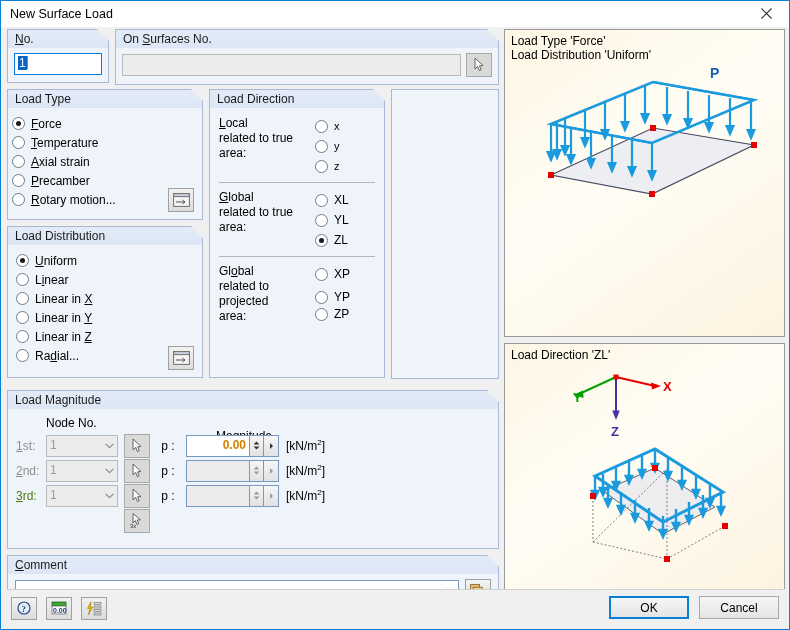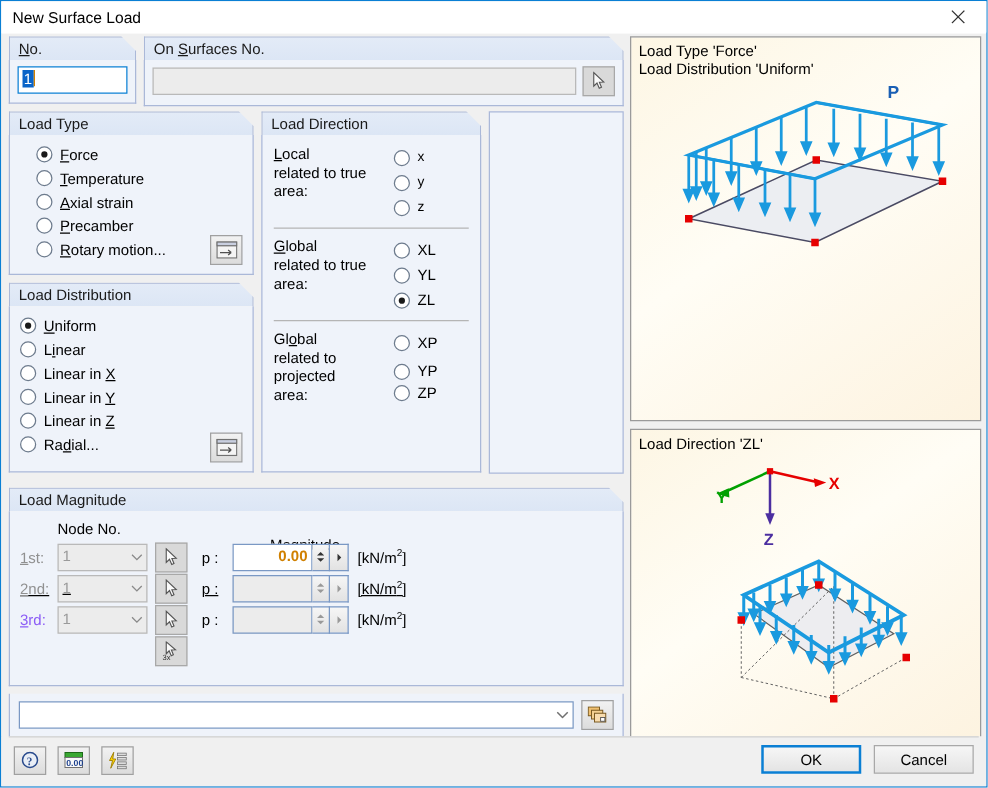--- a/index.html
+++ b/index.html
@@ -162,21 +162,21 @@
           </div>
         </div>
       </div>
 
       <div style="display:flex; gap:6px; align-items:flex-start;">
 
         <div style="width:196px;">
 
           <div class="group">
             <div class="group-hdr">Load Type</div>
-            <div class="group-body" style="height:112px; padding:6px 21px;">
+            <div class="group-body" style="height:112px; padding:6px 4px;">
               <div class="radio-row">
                 <span class="radio on"></span>
                 <span class="radio-lbl"><u>F</u>orce</span>
               </div>
               <div class="radio-row">
                 <span class="radio"></span>
                 <span class="radio-lbl"><u>T</u>emperature</span>
               </div>
               <div class="radio-row">
                 <span class="radio"></span>
@@ -346,21 +346,21 @@
                 </svg>
             </div>
             <div style="width:15px;height:22px;border:1px solid #7a98c4;border-left:none;background:linear-gradient(to bottom,#f6f6f6,#e2e2e2);display:flex;align-items:center;justify-content:center;">
               <svg width="5" height="8" viewBox="0 0 5 8">
                   <path d="M1 1 L4 4 L1 7 Z" fill="#333"></path>
                 </svg>
             </div>
             <div class="unitlbl" style="margin-left:7px;">[kN/m<sup>2</sup>]</div>
           </div>
 
-          <div style="display:flex; align-items:center; height:25px;text-decoration:underline;">
+          <div style="display:flex; align-items:center; height:25px;">
             <div style="width:30px; font-size:12px; color:#909090;"><u>2</u>nd:</div>
             <div class="textbox disabled" style="width:72px; height:22px; display:flex; align-items:center; color:#9a9a9a;">
               <span style="flex:1;">1</span>
               <svg width="9" height="6" viewBox="0 0 9 6">
                   <path d="M0.6 0.8 L4.5 4.7 L8.4 0.8" stroke="#8a8a8a" stroke-width="1.1" fill="none"></path>
                 </svg>
             </div>
             <div class="iconbtn flat" style="margin-left:6px;">
               <svg width="15" height="16" viewBox="0 0 15 16">
                 <path d="M3 1 L3 12 L5.6 9.4 L7.4 13.6 L9.2 12.8 L7.5 8.8 L11 8.6 Z" fill="#fafafa" stroke="#555" stroke-width="0.9"></path>
@@ -378,21 +378,21 @@
             </div>
             <div style="width:15px;height:22px;border:1px solid #7a98c4;border-left:none;background:linear-gradient(to bottom,#f6f6f6,#e2e2e2);display:flex;align-items:center;justify-content:center;">
               <svg width="5" height="8" viewBox="0 0 5 8">
                   <path d="M1 1 L4 4 L1 7 Z" fill="#999"></path>
                 </svg>
             </div>
             <div class="unitlbl" style="margin-left:7px;">[kN/m<sup>2</sup>]</div>
           </div>
 
           <div style="display:flex; align-items:center; height:25px;">
-            <div style="width:30px; font-size:12px; color:#8b5cf6;"><u>3</u>rd:</div>
+            <div style="width:30px; font-size:12px; color:#4d7c0f;"><u>3</u>rd:</div>
             <div class="textbox disabled" style="width:72px; height:22px; display:flex; align-items:center; color:#9a9a9a;">
               <span style="flex:1;">1</span>
               <svg width="9" height="6" viewBox="0 0 9 6">
                   <path d="M0.6 0.8 L4.5 4.7 L8.4 0.8" stroke="#8a8a8a" stroke-width="1.1" fill="none"></path>
                 </svg>
             </div>
             <div class="iconbtn flat" style="margin-left:6px;">
               <svg width="15" height="16" viewBox="0 0 15 16">
                 <path d="M3 1 L3 12 L5.6 9.4 L7.4 13.6 L9.2 12.8 L7.5 8.8 L11 8.6 Z" fill="#fafafa" stroke="#555" stroke-width="0.9"></path>
               </svg>
@@ -420,20 +420,21 @@
               <svg width="16" height="16" viewBox="0 0 16 16">
                 <path d="M4 0.5 L4 10 L6.3 7.6 L8 11.6 L9.7 10.8 L8.1 7 L11.4 6.8 Z" fill="#fafafa" stroke="#555" stroke-width="0.9"></path>
                 <text x="1" y="15" font-size="6" fill="#333" font-family="Liberation Sans">3x</text>
               </svg>
             </div>
           </div>
         </div>
       </div>
 
       <div class="group" style="margin-top:2px;">
+        <div class="group-hdr"><u>C</u>omment</div>
         <div class="group-body" style="padding:5px 7px 7px 7px; display:flex; align-items:center; gap:6px;">
           <div class="textbox" style="flex:1;height:22px;display:flex;align-items:center;">
             <span style="flex:1;"></span>
             <svg width="10" height="6" viewBox="0 0 10 6">
                 <path d="M0.8 0.8 L5 5 L9.2 0.8" stroke="#707070" stroke-width="1.2" fill="none"></path>
               </svg>
           </div>
           <div class="iconbtn">
             <svg width="16" height="14" viewBox="0 0 16 14">
               <rect x="0.6" y="0.6" width="9" height="7" fill="#f0c070" stroke="#7a5a20" stroke-width="0.8"></rect>

